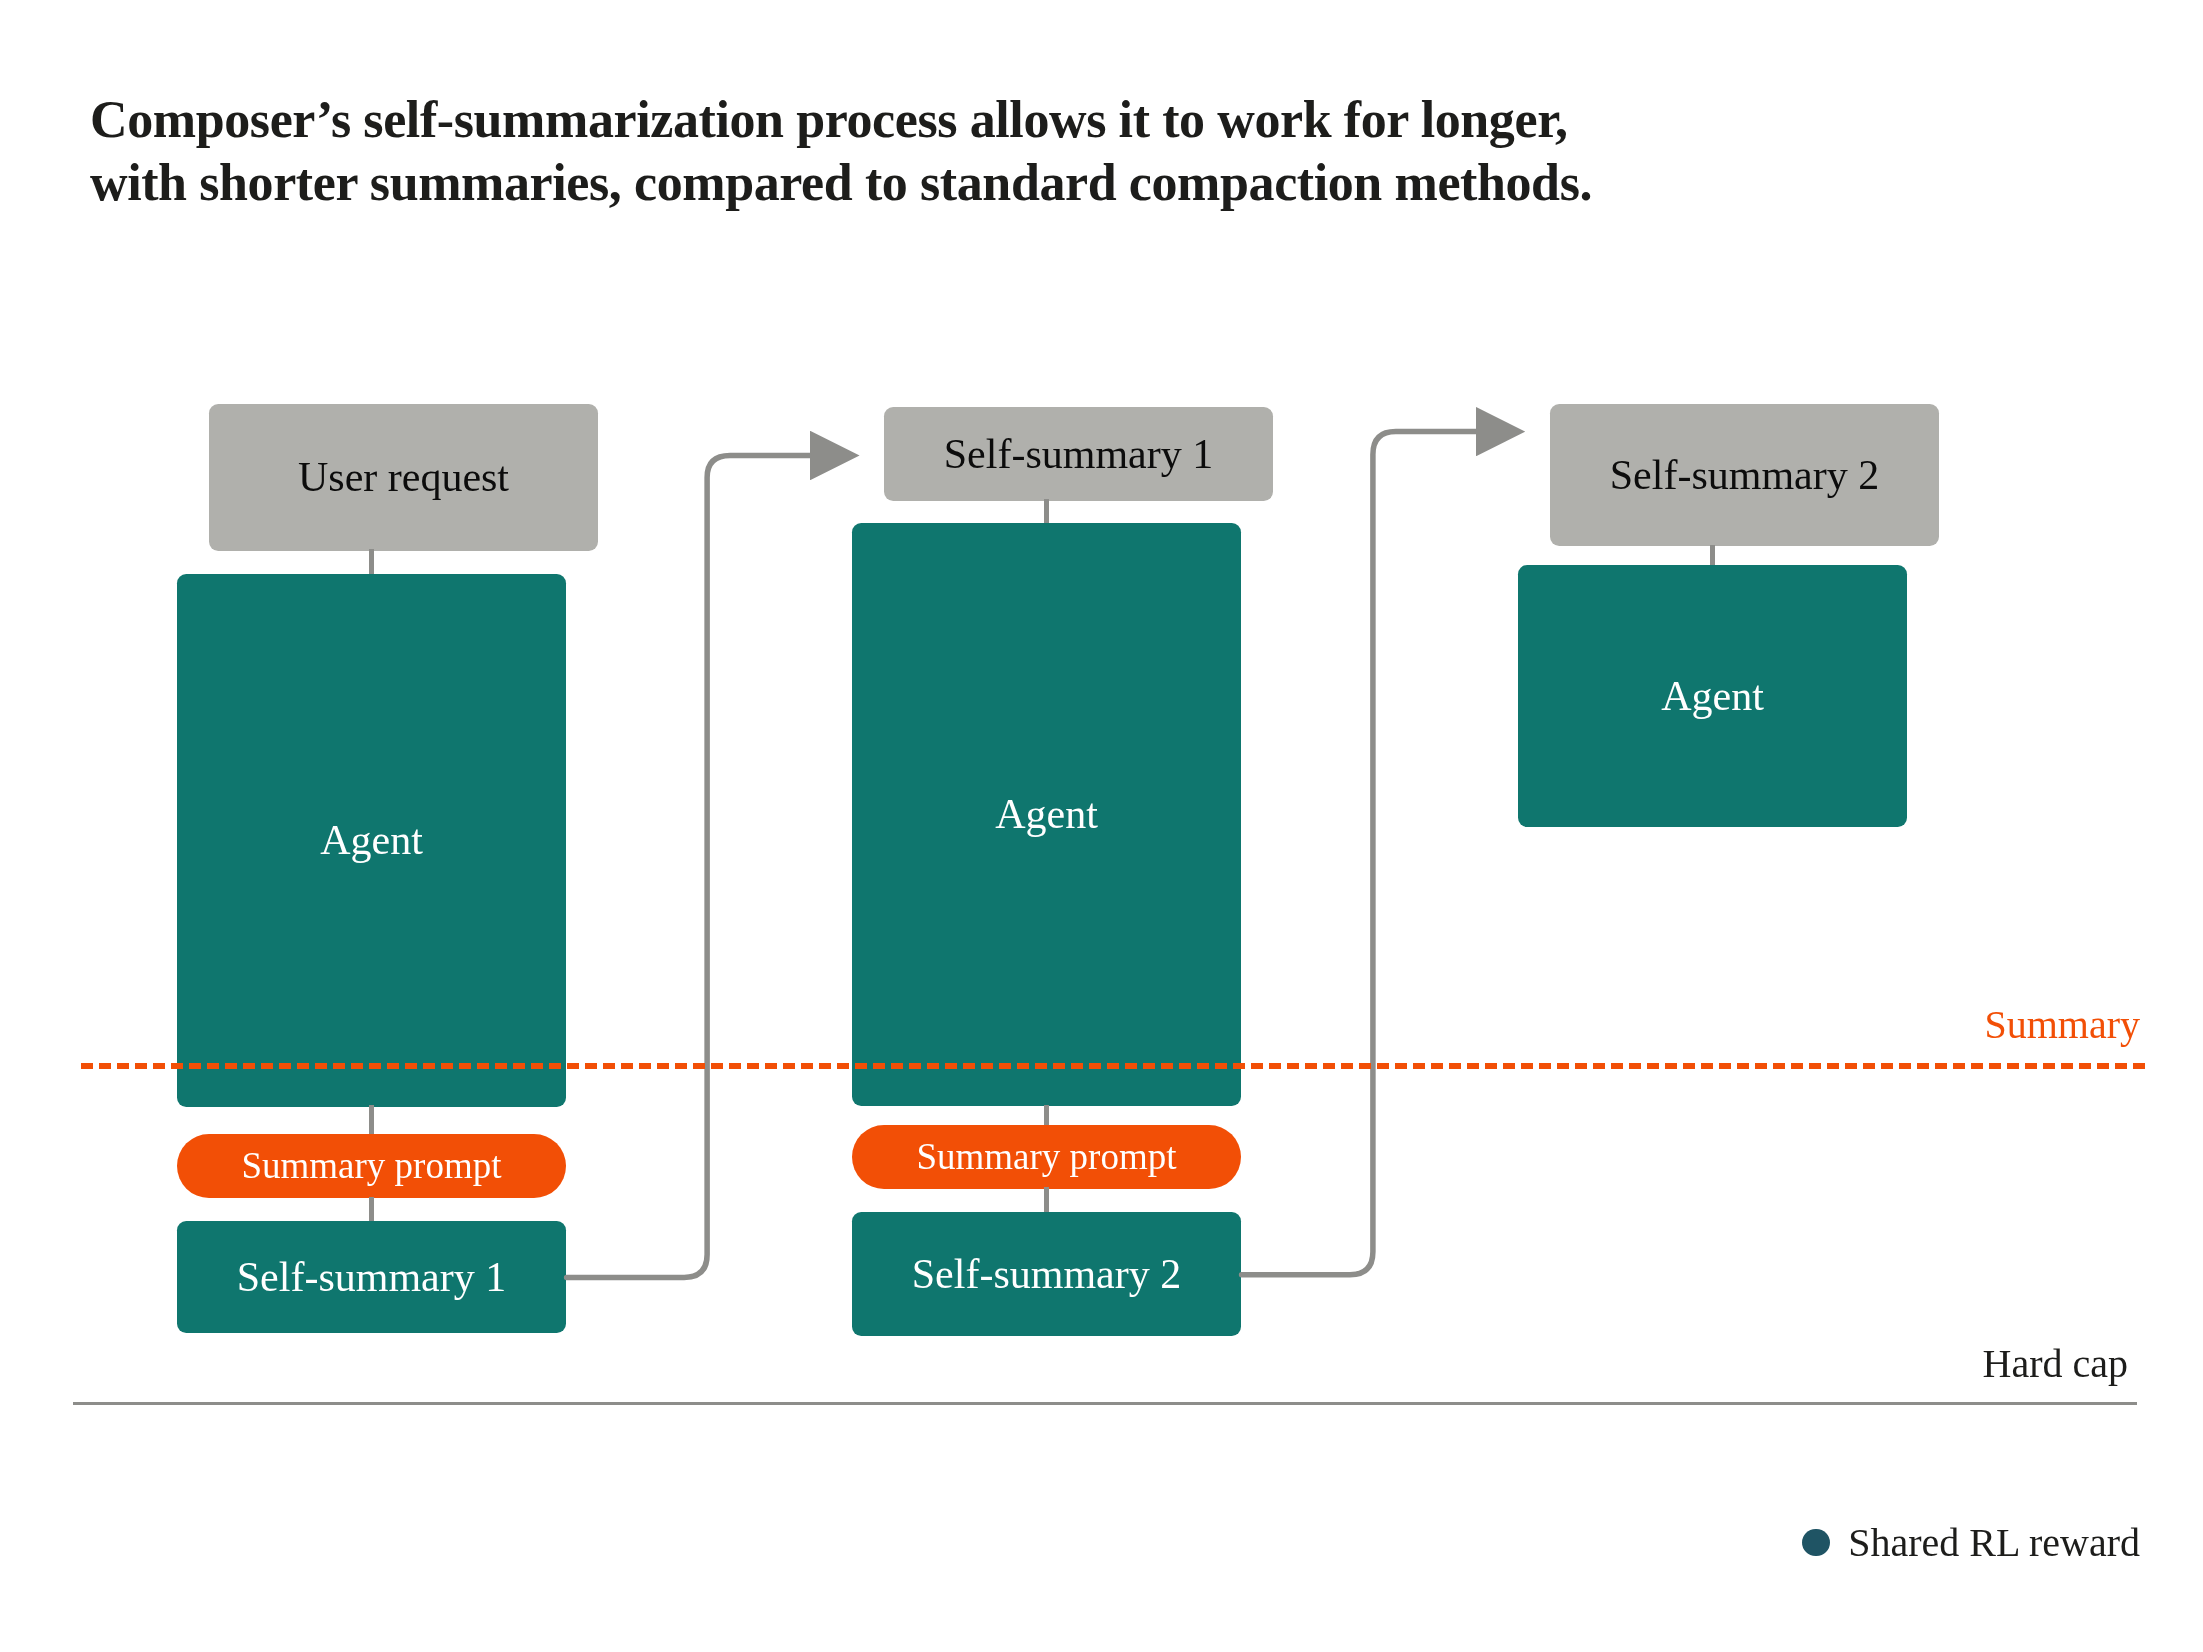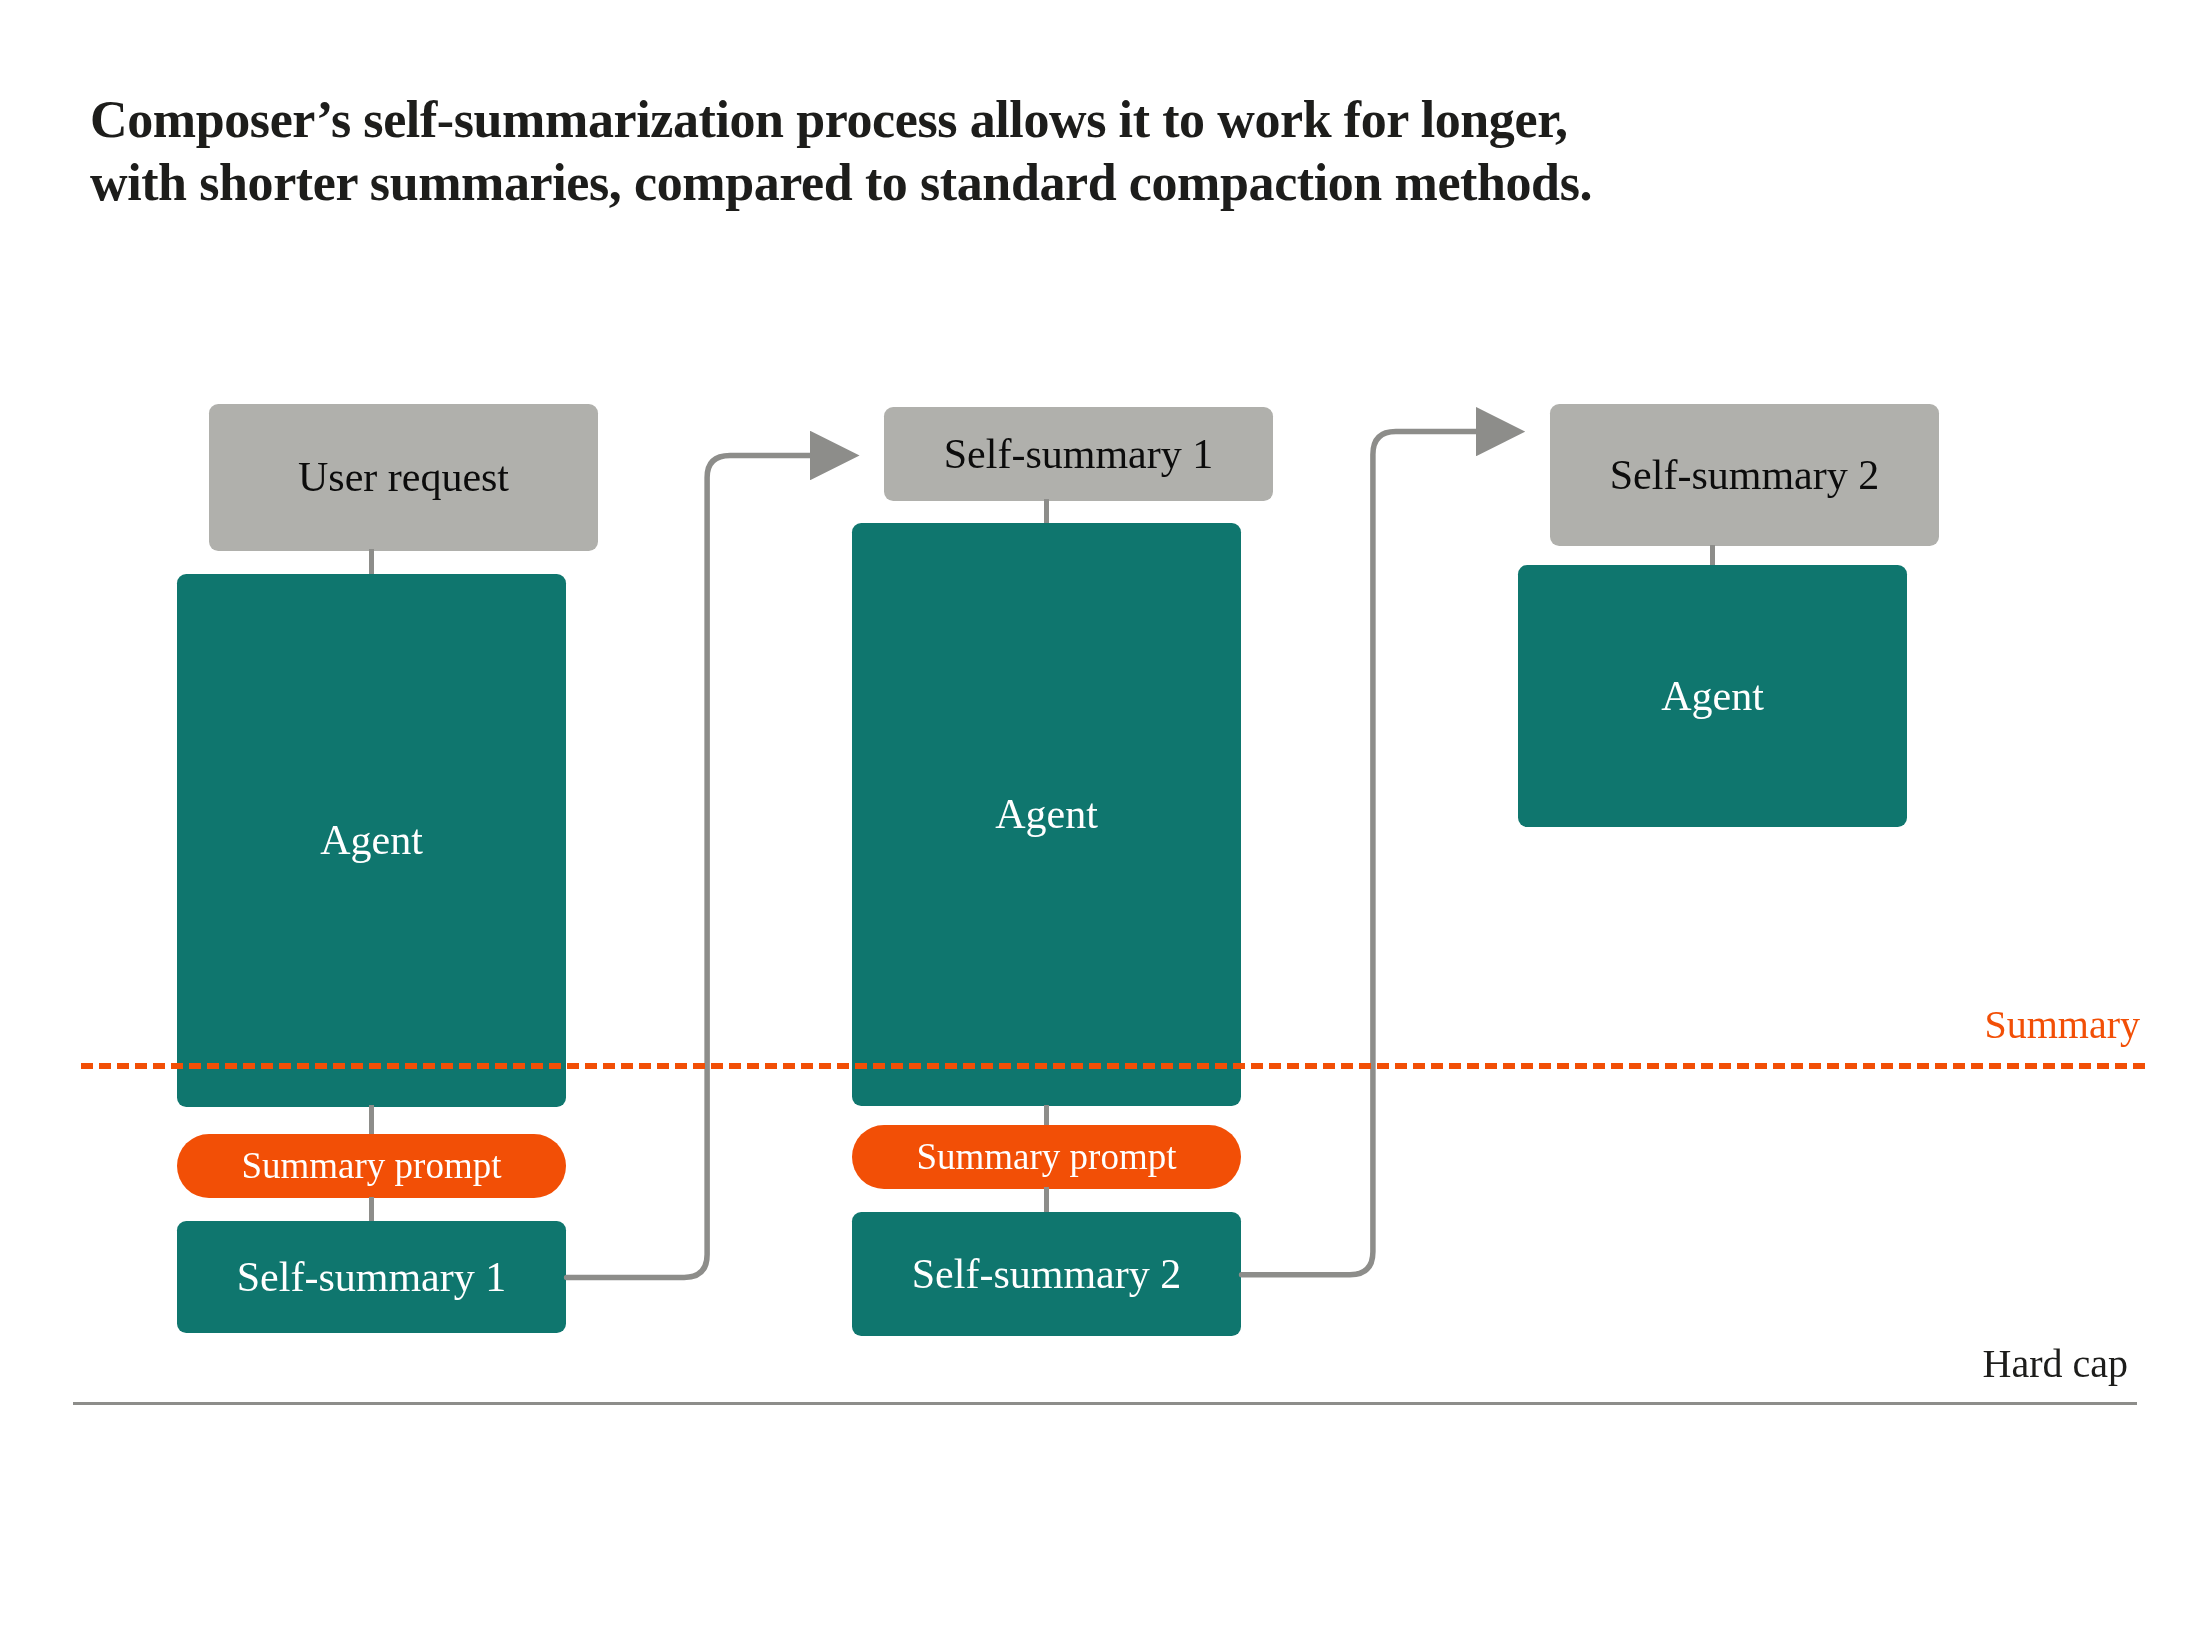--- a/index.html
+++ b/index.html
@@ -203,15 +203,19 @@
 
     <path d="M 1352 1388 L 1470 1388 Q 1495 1388 1495 1363 L 1495 495 Q 1495 470 1520 470 L 1613 470" fill="none" stroke="#8d8d8a" stroke-width="6" stroke-linecap="round" marker-end="url(#ah)"></path>
   </svg>
 
   <div class="trigger-label">Summary</div>
   <div class="trigger-line"></div>
 
   <div class="hardcap-label">Hard cap</div>
   <div class="hardcap-line"></div>
 
+  <div class="legend">
+    <span class="legend-dot"></span>
+    <span>Shared RL reward</span>
+  </div>
 
 </div>
 
 
 </body></html>

